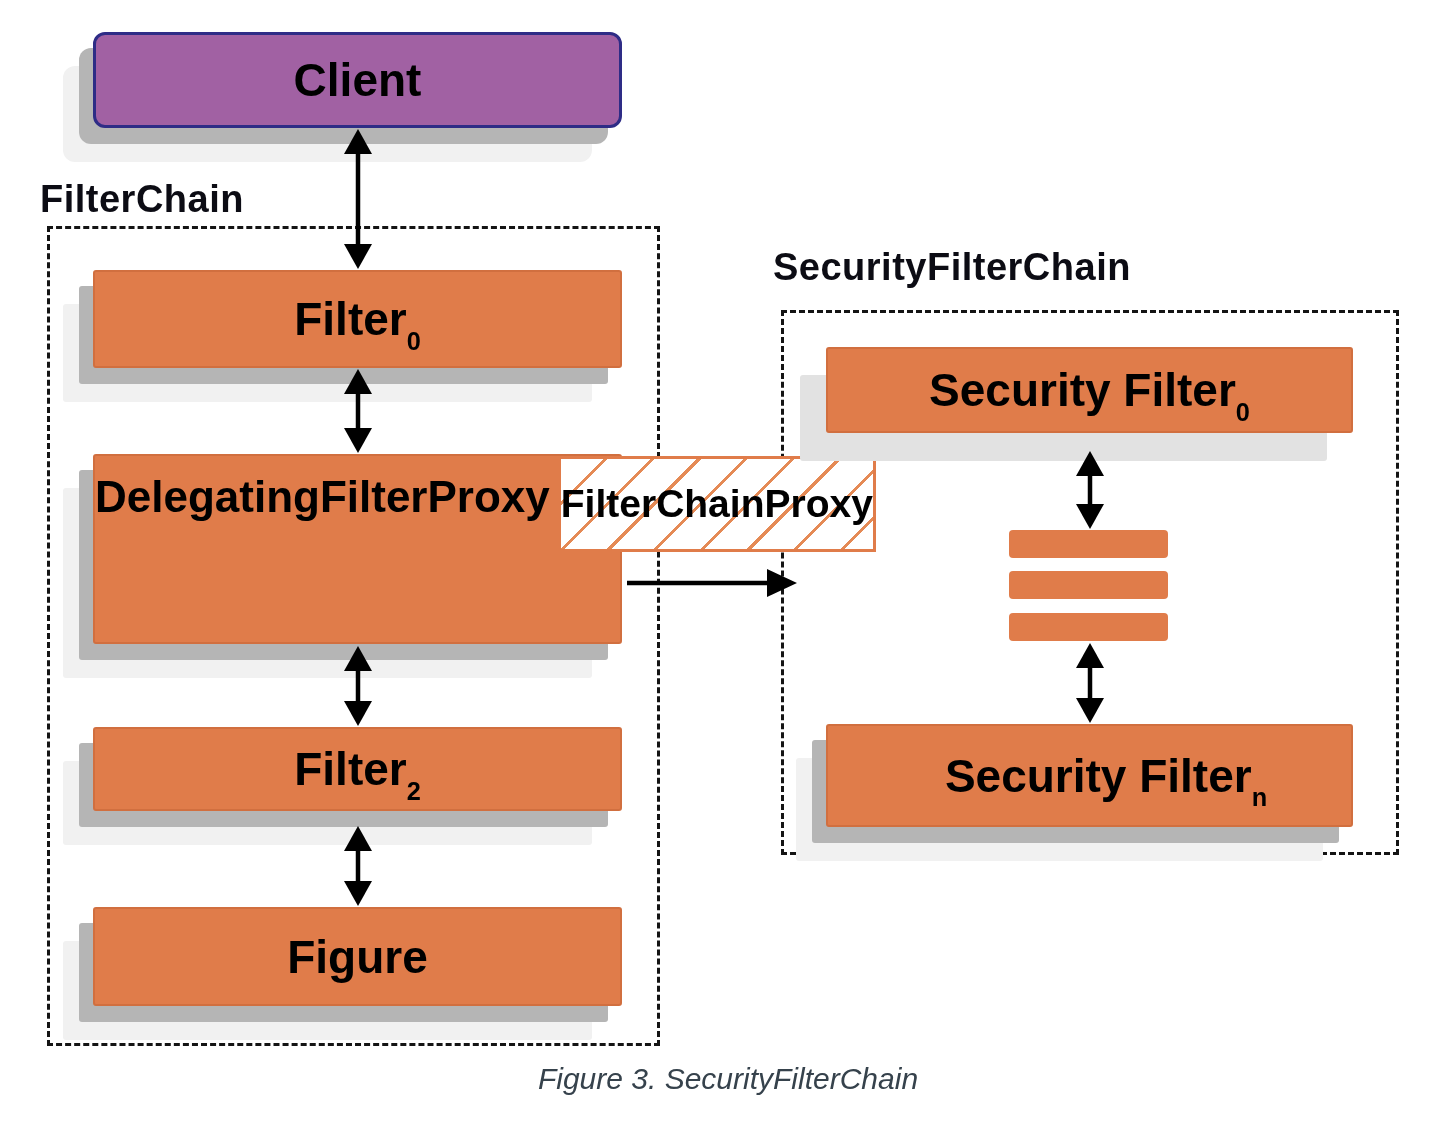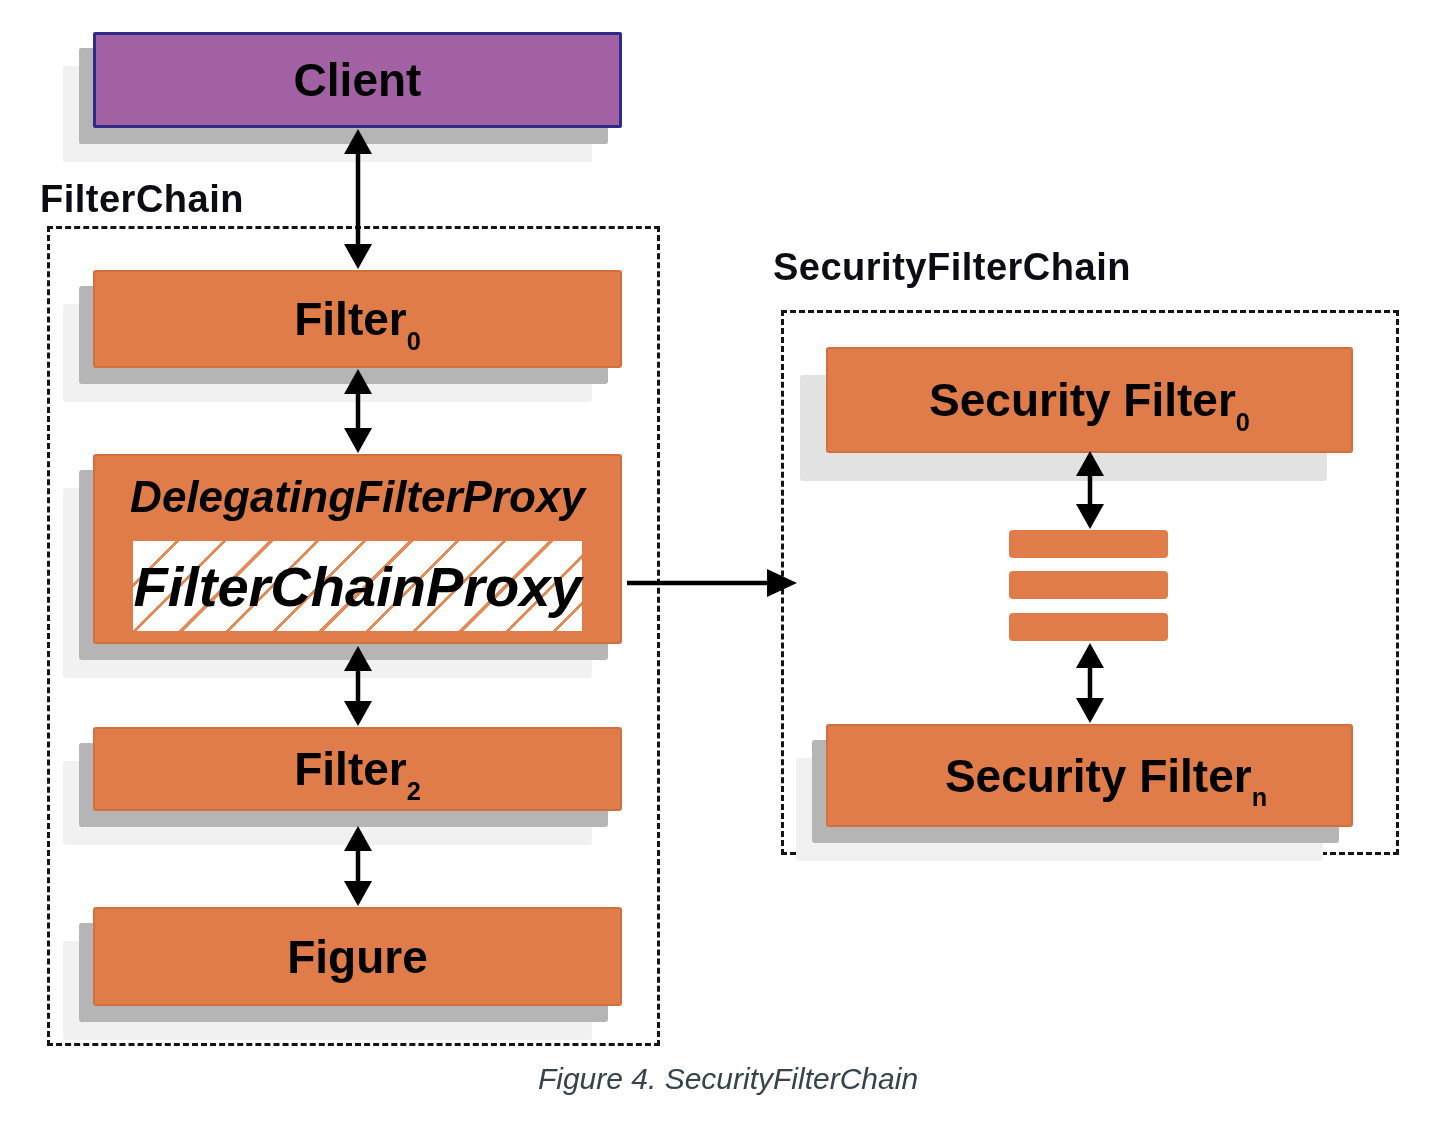--- a/index.html
+++ b/index.html
@@ -44,61 +44,60 @@
     box-shadow:-14px 16px 0 var(--shadow-gray,#b5b5b5), -30px 34px 0 var(--shadow-light,#f1f1f1);
     justify-content:center;
   }
   .light-shadow {
     box-shadow:-26px 28px 0 #e2e2e2;
   }
 
   .client {
     background:var(--purple,#a161a3);
     border:3px solid var(--purple-border,#2e2c86);
-    border-radius:2px;
+    border-radius:12px;
     box-shadow:-14px 16px 0 var(--shadow-gray,#b5b5b5), -30px 34px 0 var(--shadow-light,#f1f1f1);
   }
 
   .box-text {
     font-size:46px;
     font-weight:bold;
     white-space:nowrap;
   }
   .box-text sub {
     font-size:0.55em;
     line-height:0;
     position:relative;
     bottom:-0.18em;
   }
 
   .dfp {
-    flex-direction:column;
-    align-items:center;
+    flex-direction:row;
+    align-items:flex-start;
     justify-content:flex-start;
-    font-style:italic;
   }
   .dfp-title {
     height:82px;
     display:flex;
     align-items:center;
     justify-content:center;
     font-size:44px;
     font-weight:bold;
     white-space:nowrap;
   }
   .hatch {
     margin:0 8px 8px 8px;
     height:96px;
     background:repeating-linear-gradient(135deg, rgba(255,255,255,0) 0 30px, var(--hatch-line,#e58a55) 30px 33px) #ffffff;
     border:3px solid var(--orange,#e07c4a);
     display:flex;
     align-items:center;
     justify-content:center;
   }
-  .hatch .box-text { font-size:56px; }
+  .hatch .box-text { font-size:39px; }
 
   .bar {
     position:absolute;
     width:159px; height:28px;
     background:var(--orange,#e07c4a);
     border-radius:4px;
   }
 
   .arrow { position:absolute; }
   .arrow line { stroke:#000; stroke-width:4.5; }
@@ -141,21 +140,21 @@
   </div>
 
   <div class="box orange" style="left:93px; top:727px; width:529px; height:84px;">
     <span class="box-text"><span>Filter</span><sub>2</sub></span>
   </div>
 
   <div class="box orange" style="left:93px; top:907px; width:529px; height:99px;">
     <span class="box-text">Figure</span>
   </div>
 
-  <div class="box orange light-shadow" style="left:826px; top:347px; width:527px; height:106px;">
+  <div class="box orange light-shadow" style="left:826px; top:347px; width:527px; height:86px;">
     <span class="box-text"><span>Security Filter</span><sub>0</sub></span>
   </div>
 
   <div class="bar" style="left:1009px; top:530px;"></div>
   <div class="bar" style="left:1009px; top:571px;"></div>
   <div class="bar" style="left:1009px; top:613px;"></div>
 
   <div class="box orange" style="left:826px; top:724px; width:527px; height:103px;padding-left:33px;">
     <span class="box-text"><span>Security Filter</span><sub>n</sub></span>
   </div>
@@ -190,15 +189,15 @@
     <line x1="19" y1="22" x2="19" y2="60"></line>
     <polygon points="19,1 5,26 33,26"></polygon>
     <polygon points="19,81 5,56 33,56"></polygon>
   </svg>
 
   <svg class="arrow" style="left:627px; top:566px;" width="172" height="34" viewBox="0 0 172 34">
     <line x1="0" y1="17" x2="148" y2="17"></line>
     <polygon points="170,17 140,3 140,31"></polygon>
   </svg>
 
-  <div class="caption">Figure 4. SecurityFilterChain</div>
+  <div class="caption">Figure 3. SecurityFilterChain</div>
 
 </div>
 
 </body></html>

